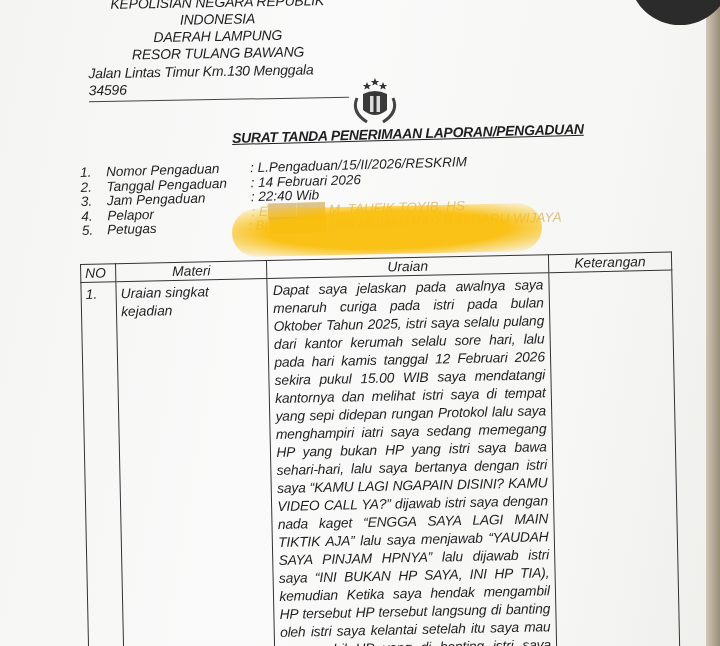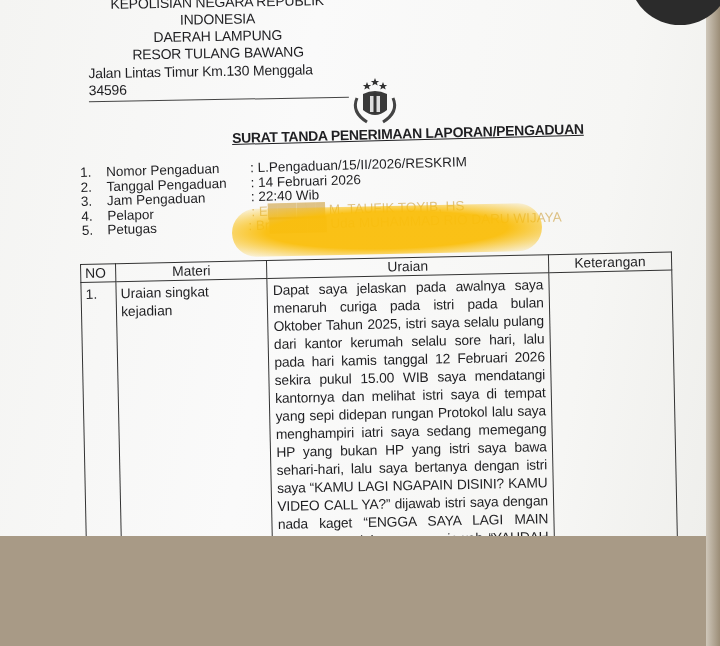--- a/index.html
+++ b/index.html
@@ -13,23 +13,24 @@
       position: relative;
       background: #a89a86;
       font-family: "Liberation Sans", sans-serif;
       color: #1f1f22;
     }
     .paper {
       position: absolute;
       left: 0;
       top: 0;
       width: 708px;
-      height: 536px;
+      height: 646px;
       background: linear-gradient(100deg, #f4f4f2 0%, #fafafa 40%, #f6f6f4 80%, #efefec 100%);
       overflow: hidden;
+      font-style: italic;
     }
     .paper-edge-shadow {
       position: absolute;
       right: 0;
       top: 0;
       width: 14px;
       height: 646px;
       background: linear-gradient(90deg, #cfc7ba, #9b8d77);
     }
     .corner-blob {

